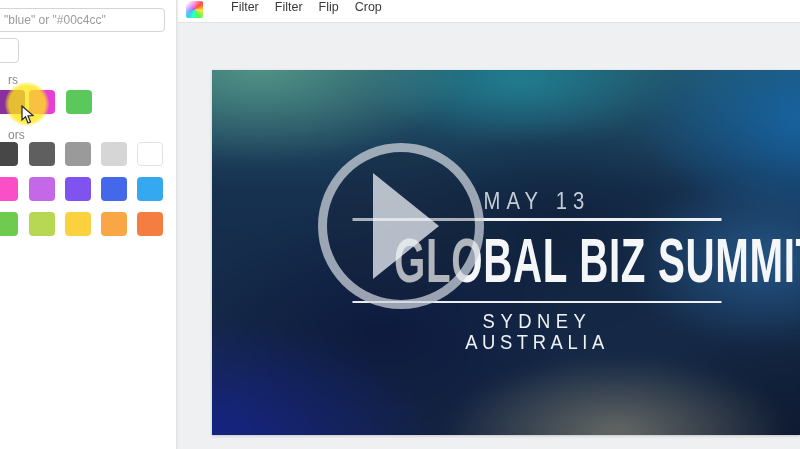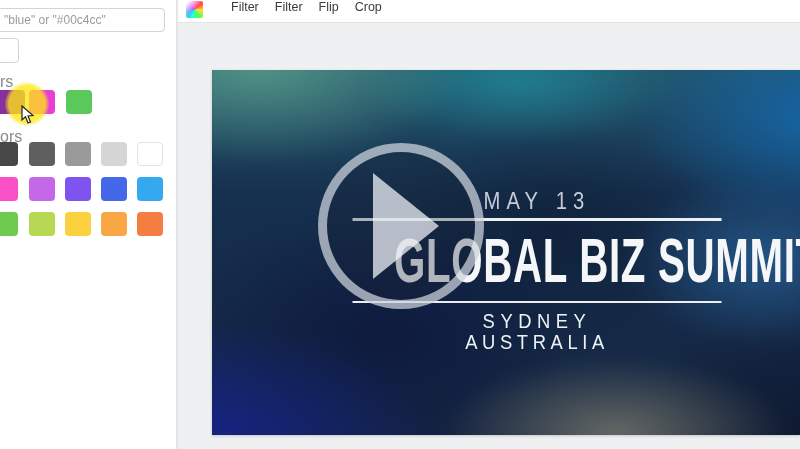--- a/index.html
+++ b/index.html
@@ -9,21 +9,21 @@
   
   .sidebar { position:absolute; left:0; top:0; width:177px; height:449px;
     background:#ffffff; border-right:1px solid #e2e2e2; z-index:5;
     box-shadow:1px 0 3px rgba(0,0,0,0.04); }
   .search-input { position:absolute; left:-40px; top:8px; width:205px; height:24px;
     background:#fff; border:1px solid #d4d4d4; border-radius:4px;
     color:#9b9b9b; font-size:12px; line-height:22px; padding-left:43px;
     white-space:nowrap; overflow:hidden; }
   .add-box { position:absolute; left:-14px; top:38px; width:33px; height:25px;
     background:#fff; border:1px solid #d4d4d4; border-radius:4px; }
-  .side-label { position:absolute; left:0; color:#8a8a8a; font-size:16px; }
+  .side-label { position:absolute; left:8px; color:#8a8a8a; font-size:12px; }
   .swatch { position:absolute; width:26px; height:24px; border-radius:4px; }
   .swatch.bordered { border:1px solid #e3e3e3; }
   .click-highlight { position:absolute; left:5px; top:82px; width:44px; height:44px;
     border-radius:50%; pointer-events:none; z-index:8;
     background:radial-gradient(circle, rgba(255,230,20,0.78) 58%, rgba(255,230,20,0) 74%); }
   .cursor { position:absolute; left:21px; top:105px; z-index:9; }
 
   
   .toolbar { position:absolute; left:178px; top:0; width:622px; height:23px;
     background:#ffffff; border-bottom:1px solid #e4e4e4; z-index:4;

